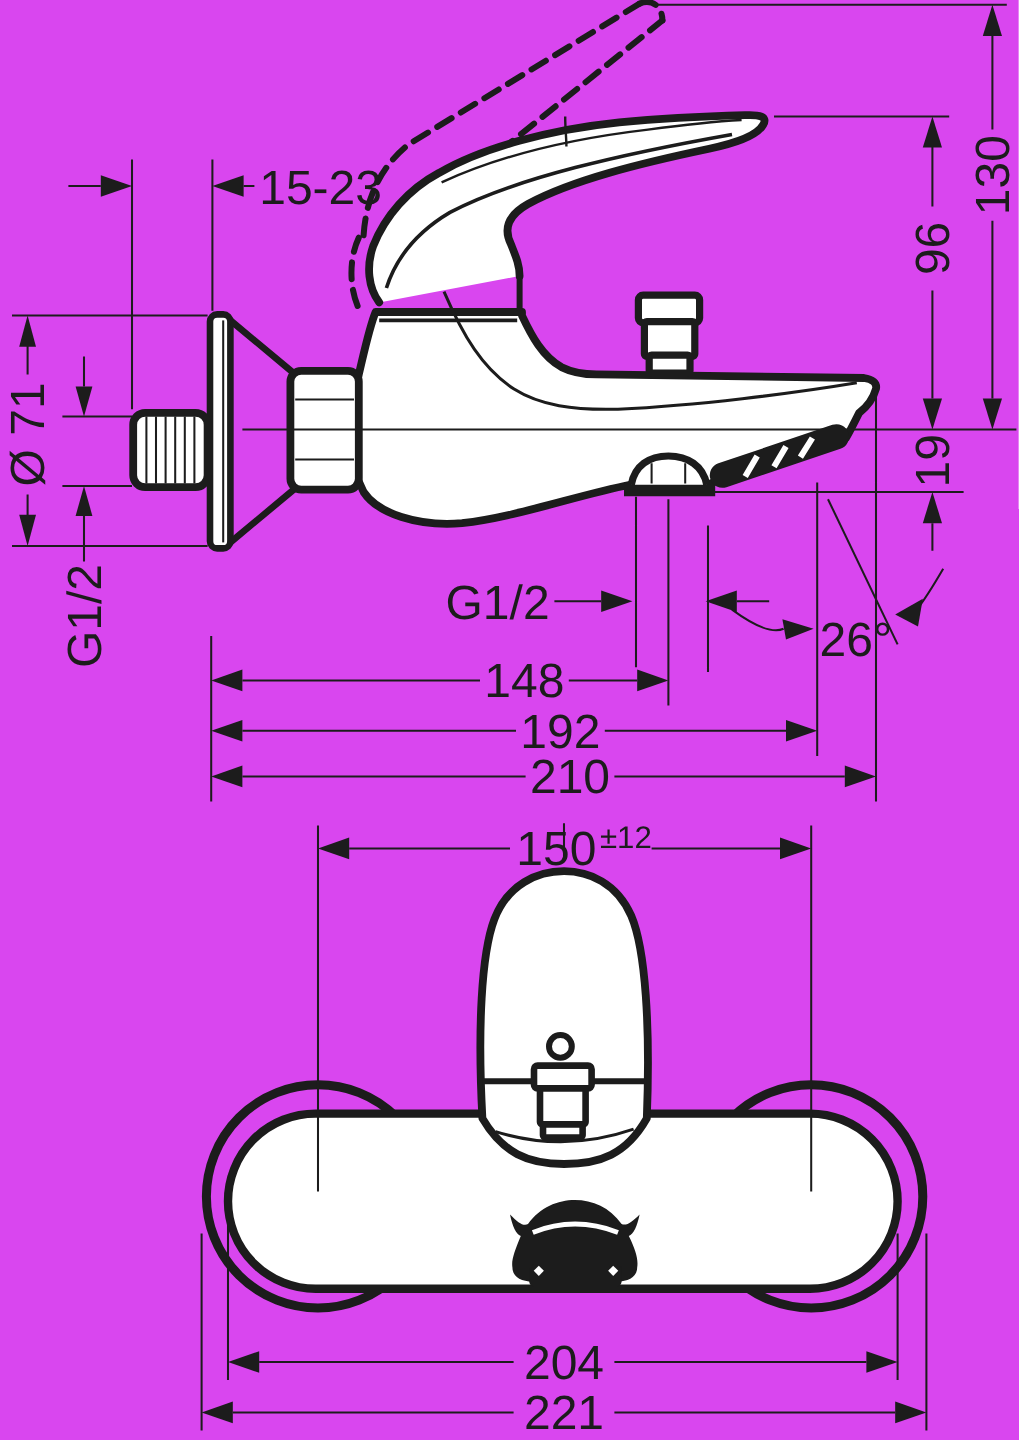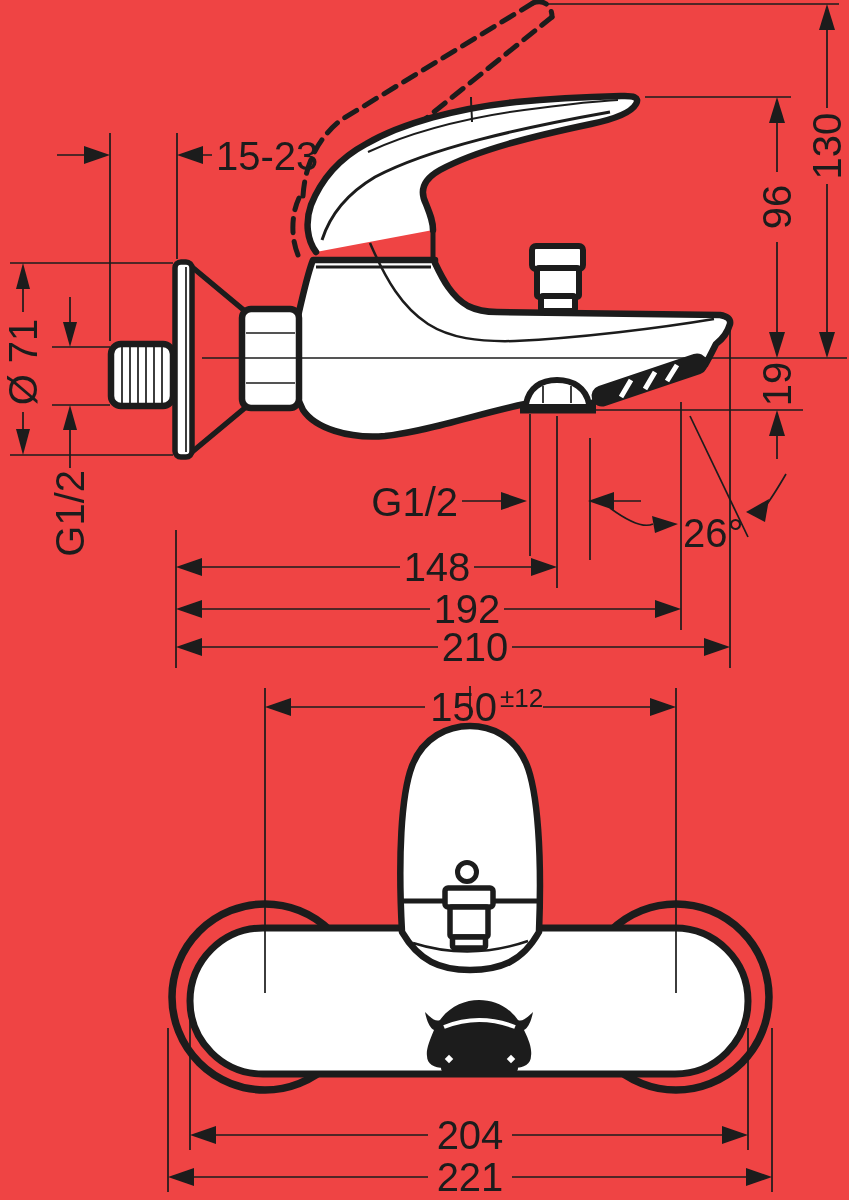--- a/index.html
+++ b/index.html
@@ -1,16 +1,16 @@
 <!DOCTYPE html>
 <html><head>
 <meta charset="utf-8">
 <style>
   html,body{margin:0;padding:0;background:#ffffff;}
-  .page{width:849px;height:1200px;background:#ef4444;position:relative;overflow:hidden;}
+  .page{width:849px;height:1200px;background:#d946ef;position:relative;overflow:hidden;}
   svg{display:block;}
   text{font-family:"Liberation Sans","DejaVu Sans",sans-serif;fill:#1c1c1c;}
   .dim-text{font-size:40px;}
   .dim-text-sup{font-size:26px;}
   .outline{stroke:#1c1c1c;fill:#ffffff;}
   .stroke-only{stroke:#1c1c1c;fill:none;}
   .thin{stroke:#1c1c1c;stroke-width:1.7;fill:none;}
   .inner{stroke:#1c1c1c;fill:none;}
   .arrow{fill:#1c1c1c;stroke:none;}
   .dashed{stroke:#1c1c1c;fill:none;stroke-width:5;stroke-dasharray:14 9;stroke-linecap:round;}

